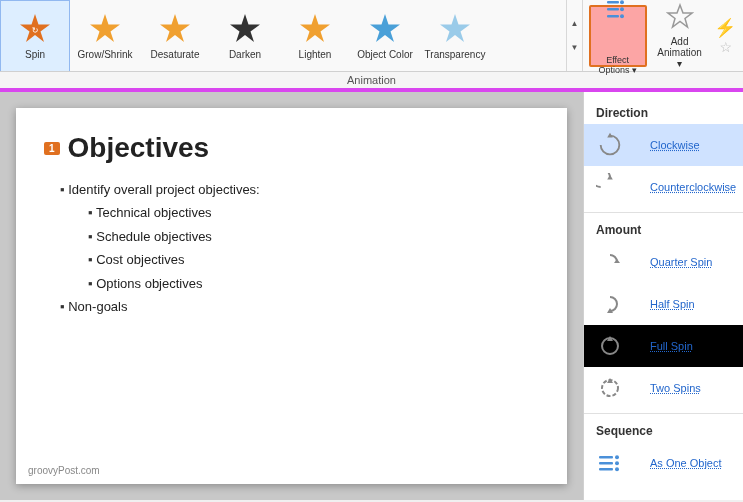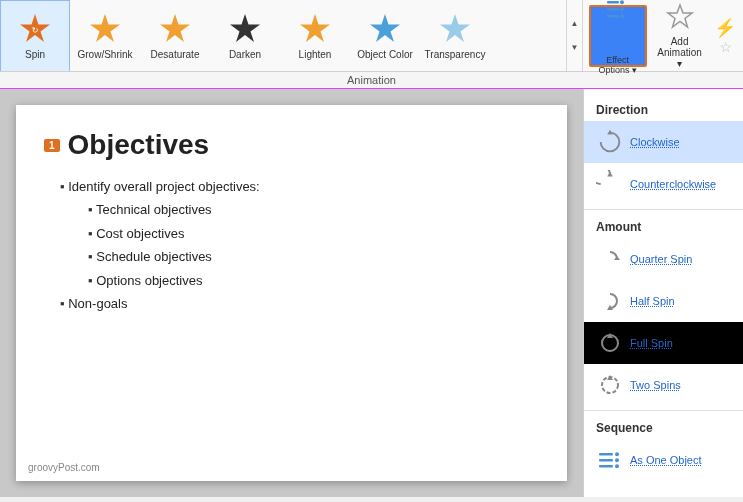--- a/index.html
+++ b/index.html
@@ -85,21 +85,21 @@
       flex-direction: column;
       align-items: center;
       justify-content: center;
       width: 58px;
       height: 62px;
       cursor: pointer;
       border-radius: 2px;
       padding: 4px;
     }
     .toolbar-btn.active {
-      background: #3b82f6;
+      background: #fca5a5;
       border: 2px solid #e07020;
       gap: 26px;
     }
 
     .toolbar-btn-icon {
       font-size: 20px;
       color: #555;
     }
     .toolbar-btn-label {
       font-size: 10px;
@@ -107,21 +107,21 @@
       text-align: center;
     }
 
     
     .animation-label {
       text-align: center;
       font-size: 11px;
       color: #555;
       background: #f5f5f5;
       padding: 2px;
-      border-bottom: 1px solid #d946ef;
+      border-bottom: 4px solid #d946ef;
     }
 
     
     .main-area {
       display: flex;
       height: calc(502px - 72px - 22px);
     }
 
     
     .slide-area {
@@ -208,21 +208,21 @@
       font-weight: 600;
       color: #333;
       padding: 6px 12px 4px 12px;
     }
 
     .panel-item {
       display: flex;
       align-items: center;
       padding: 5px 10px;
       cursor: pointer;
-      gap: 4px;
+      gap: 24px;
     }
     .panel-item.selected { background: #cfe2ff; }
 
     .panel-item-icon {
       width: 32px;
       height: 32px;
       display: flex;
       align-items: center;
       justify-content: center;
       flex-shrink: 0;
@@ -361,22 +361,22 @@
       <div class="slide-title">
         <span class="slide-number-badge">1</span>
         <span>Objectives</span>
       </div>
       <div class="slide-content">
         <ul class="bullet-main">
           <li>
             Identify overall project objectives:
             <ul class="bullet-sub">
               <li>Technical objectives</li>
+              <li>Schedule objectives</li>
               <li>Cost objectives</li>
-              <li>Schedule objectives</li>
               <li>Options objectives</li>
             </ul>
           </li>
           <li>Non-goals</li>
         </ul>
       </div>
       <div class="watermark">groovyPost.com</div>
     </div>
   </div>
 

